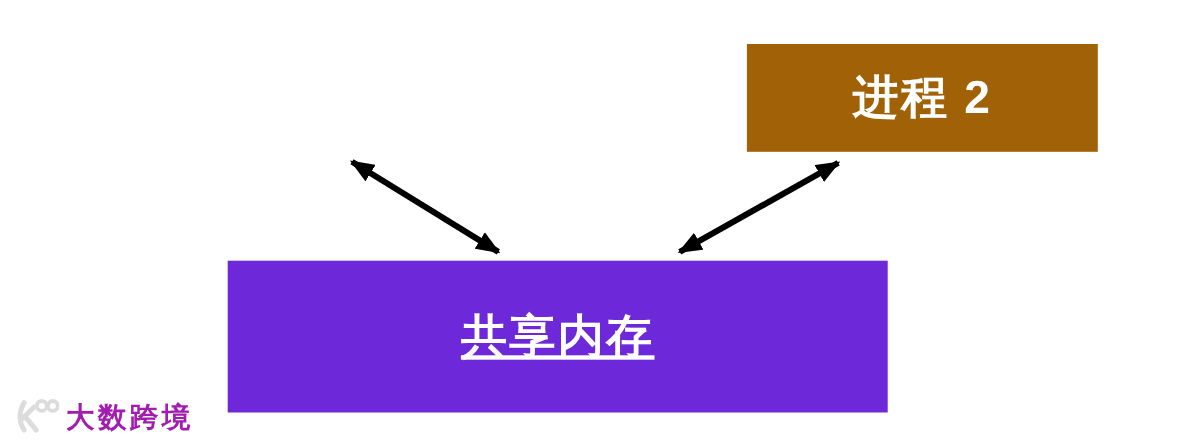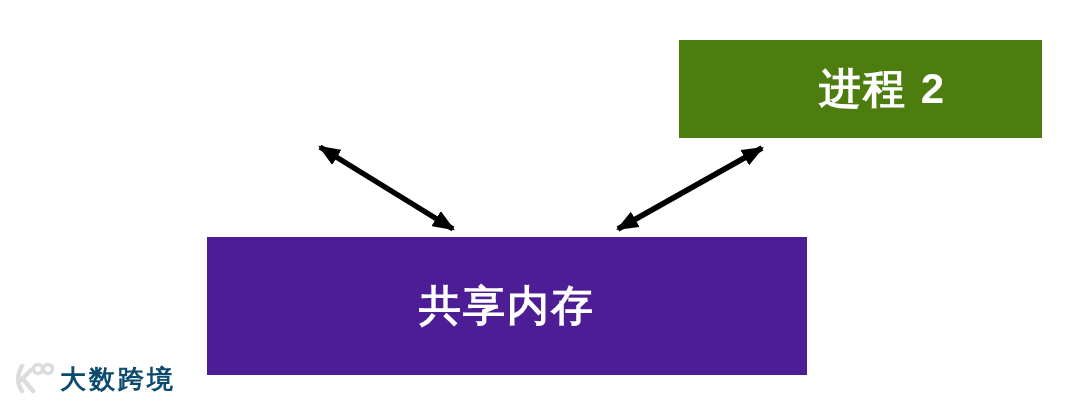--- a/index.html
+++ b/index.html
@@ -40,39 +40,39 @@
     stroke: #000000;
     stroke-width: 5.5;
   }
   .watermark {
     position: absolute;
     left: 12px;
     top: 360px;
     display: flex;
     align-items: center;
     gap: 6px;
-    color: #0c4a6e;
+    color: #a21caf;
     user-select: none;
   }
   .watermark-text {
     font-size: 26px;
     font-weight: bold;
     letter-spacing: 3px;
   }
   .wm-icon { display: inline-block; }
 </style>
 </head>
 <body>
 
 <div class="canvas">
 
 
-  <div class="node node-process2" style="background-color: #4d7c0f; padding-left: 44px;">进程 2</div>
+  <div class="node node-process2" style="background-color: #a16207;">进程 2</div>
 
-  <div class="node node-shared" style="background-color: #4c1d95;">共享内存</div>
+  <div class="node node-shared" style="background-color: #6d28d9; text-decoration: underline;">共享内存</div>
 
   <svg class="arrows-layer" width="1080" height="407" viewBox="0 0 1080 407" xmlns="http://www.w3.org/2000/svg">
     <defs>
       <marker id="ah" viewBox="0 0 10 8" refX="9" refY="4" markerUnits="userSpaceOnUse" markerWidth="22" markerHeight="18" orient="auto-start-reverse">
         <path d="M0,0 L10,4 L0,8 Z" fill="#000000"></path>
       </marker>
     </defs>
     <line class="arrow-line" x1="320" y1="147" x2="453" y2="229" marker-start="url(#ah)" marker-end="url(#ah)"></line>
     <line class="arrow-line" x1="762" y1="148" x2="618" y2="229" marker-start="url(#ah)" marker-end="url(#ah)"></line>
   </svg>

